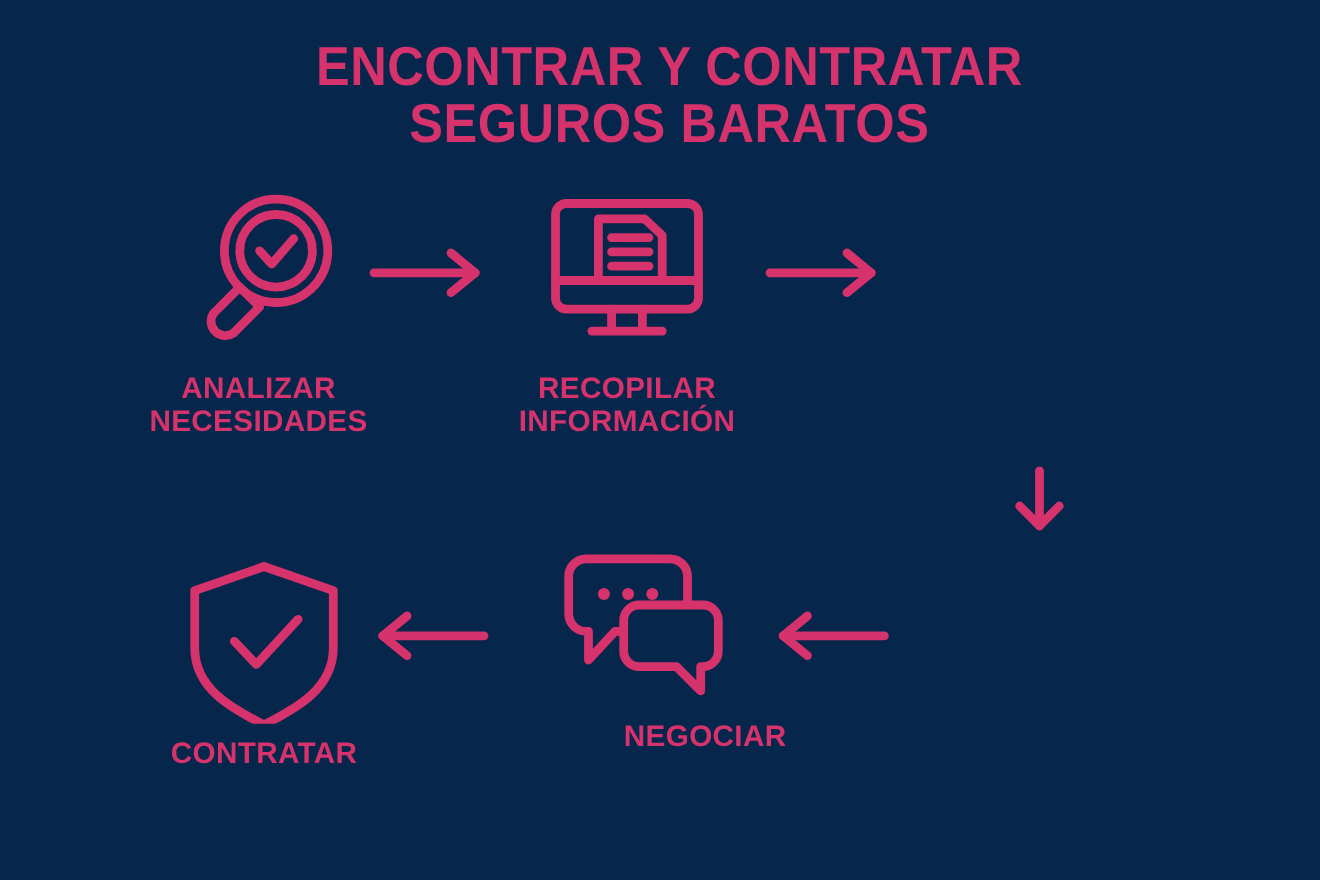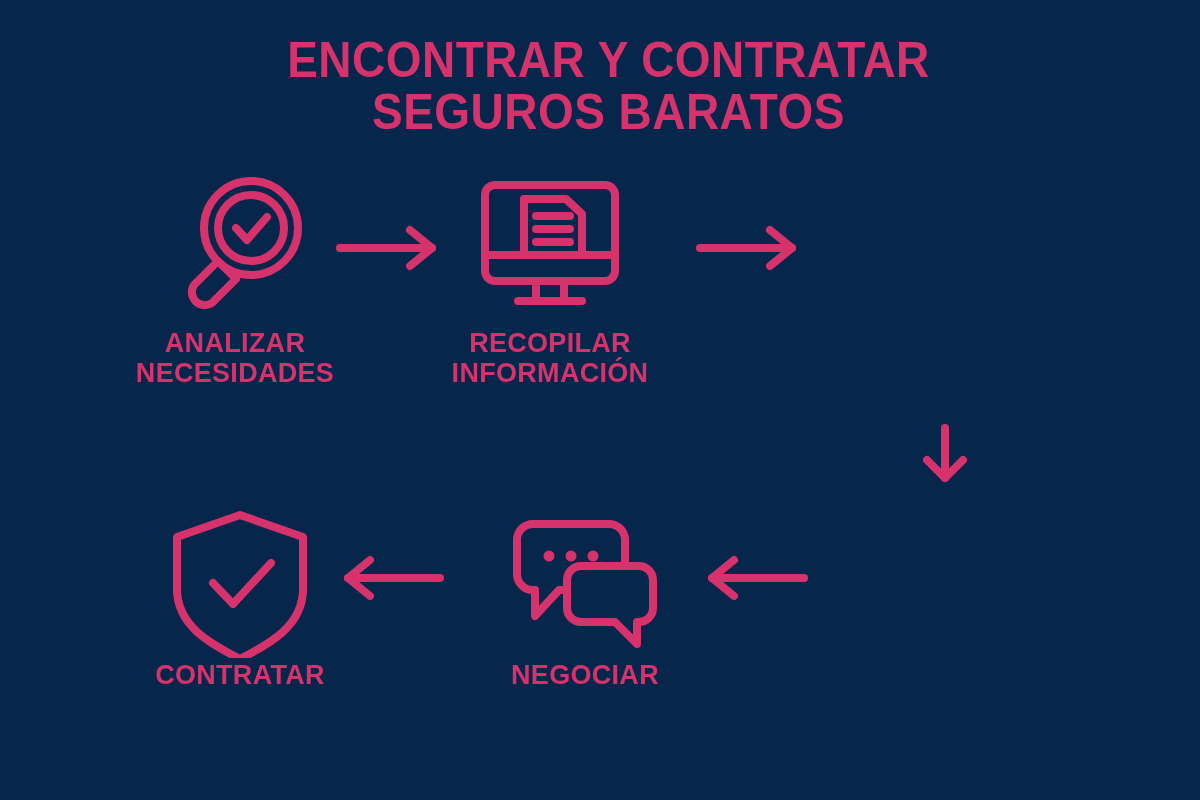--- a/index.html
+++ b/index.html
@@ -47,35 +47,36 @@
     text-align: center;
   }
   .step .icon-wrap {
     height: 160px;
     display: flex;
     align-items: center;
     justify-content: center;
   }
   .step .icon-wrap svg { display: block; }
   .step-label {
+    margin-top: 10px;
     color: #d6336c;
     font-weight: 700;
     font-size: 27px;
     line-height: 1.12;
     letter-spacing: 0.3px;
     white-space: pre-line;
   }
 
   
   #step-1 { left: 105px;  top: 168px; }
-  #step-2 { left: 420px;  top: 168px; }
+  #step-2 { left: 440px;  top: 168px; }
   #step-3 { left: 825px;  top: 168px; }
   
   #step-4 { left: 825px;  top: 500px; }
-  #step-5 { left: 455px;  top: 500px; }
+  #step-5 { left: 455px;  top: 484px; text-align: right; }
   #step-6 { left: 110px;  top: 500px; }
 
   
   .arrow { position: absolute; }
   #arrow-1 { left: 334px; top: 218px; }
   #arrow-2 { left: 694px; top: 218px; }
   #arrow-3 { left: 915px; top: 424px; }
   #arrow-4 { left: 700px; top: 548px; }
   #arrow-5 { left: 336px; top: 548px; }
 </style>

